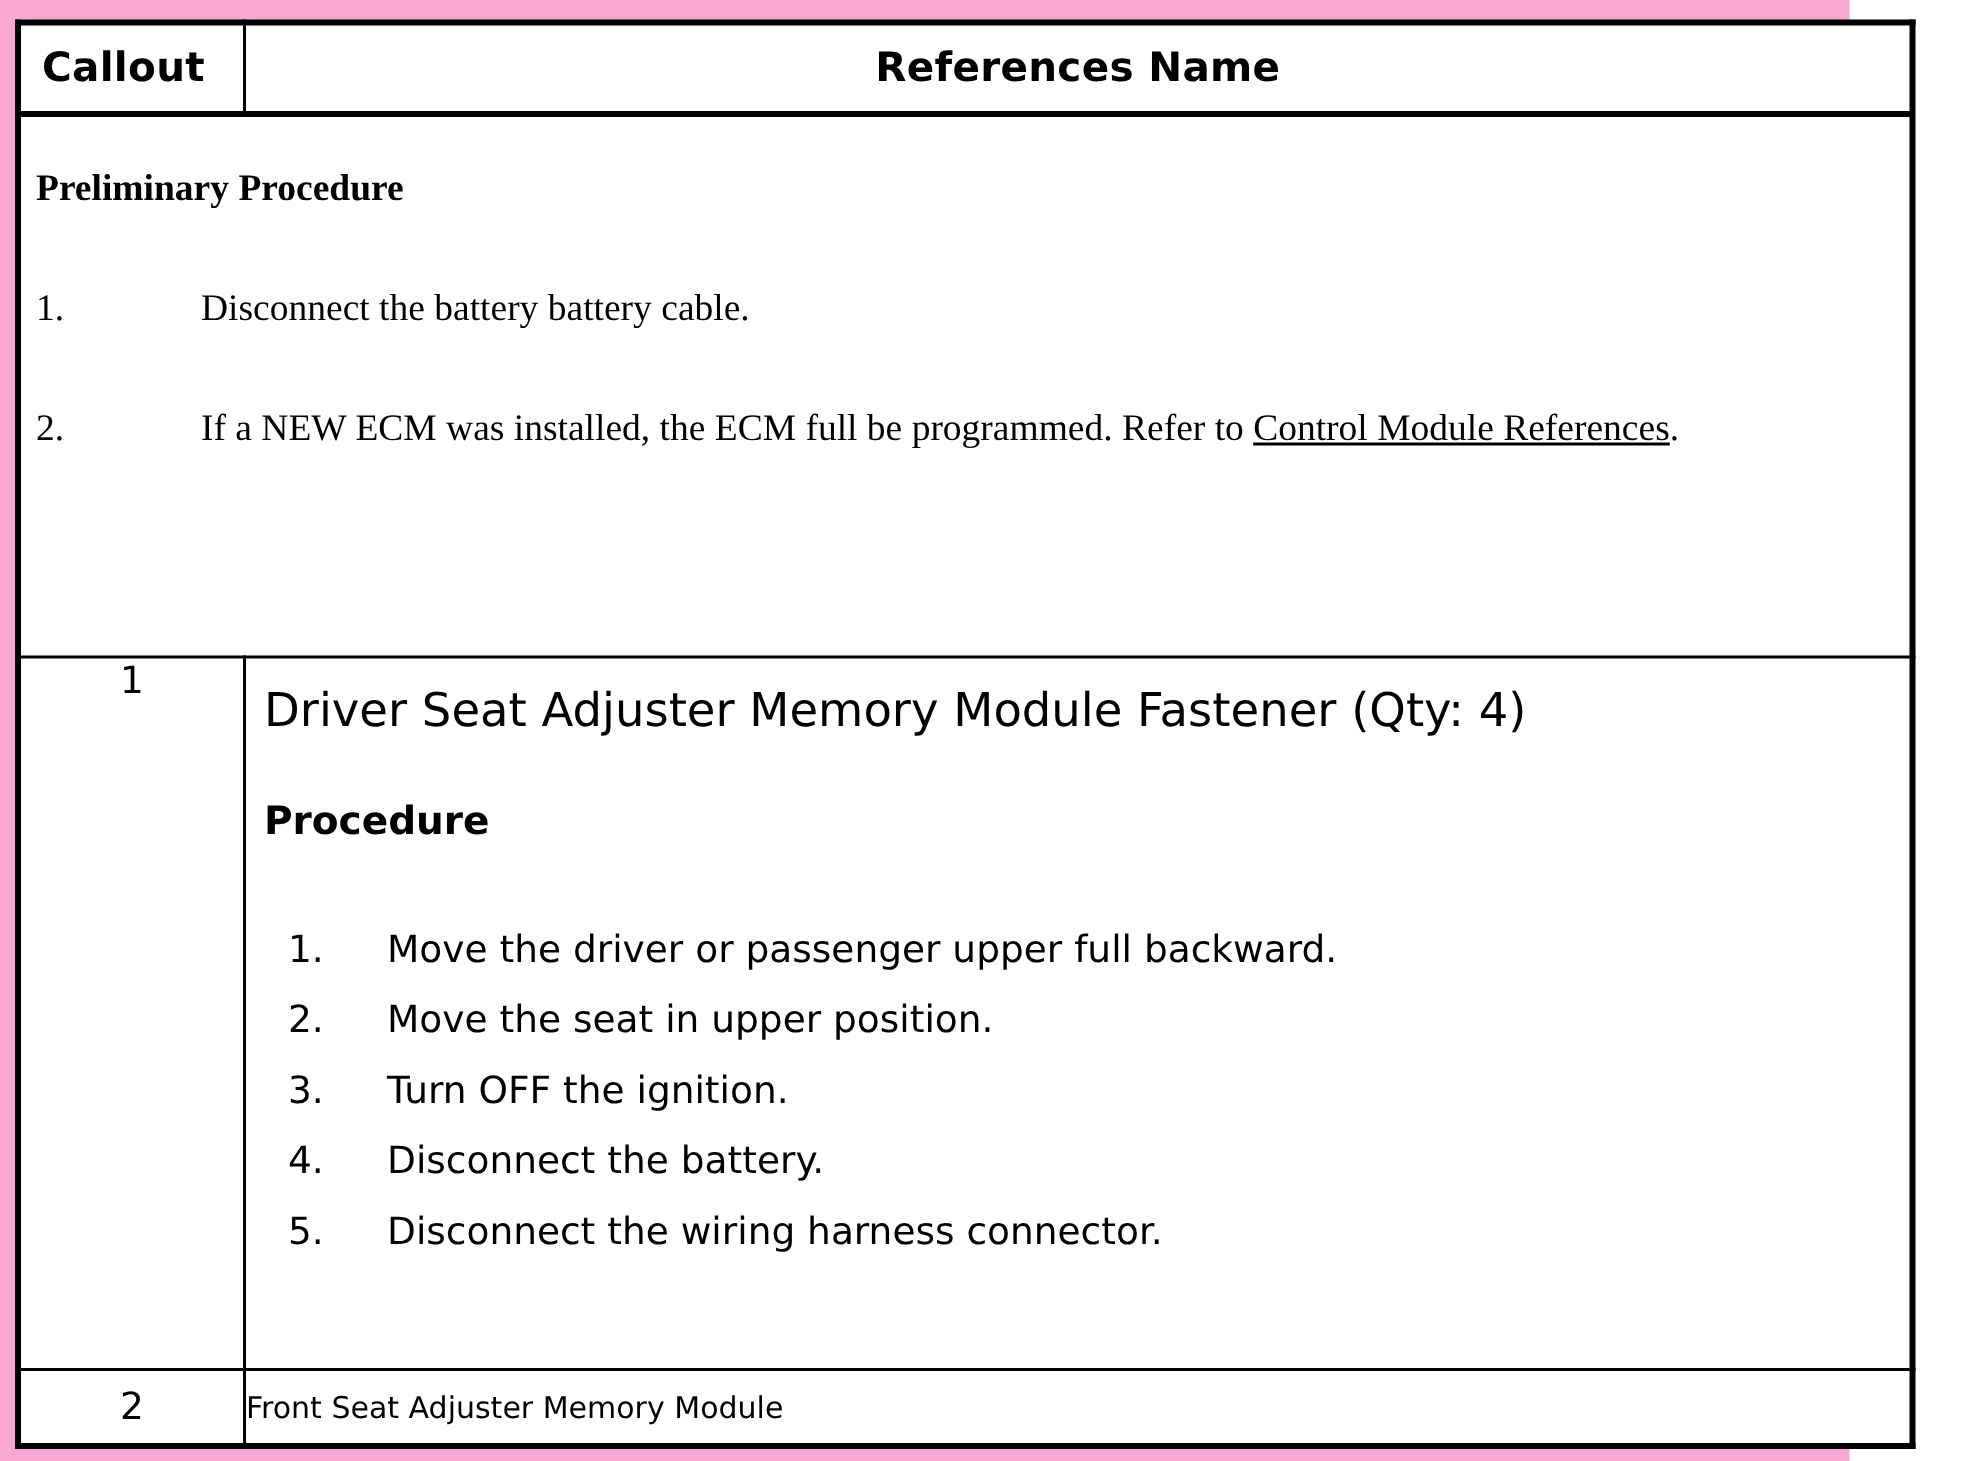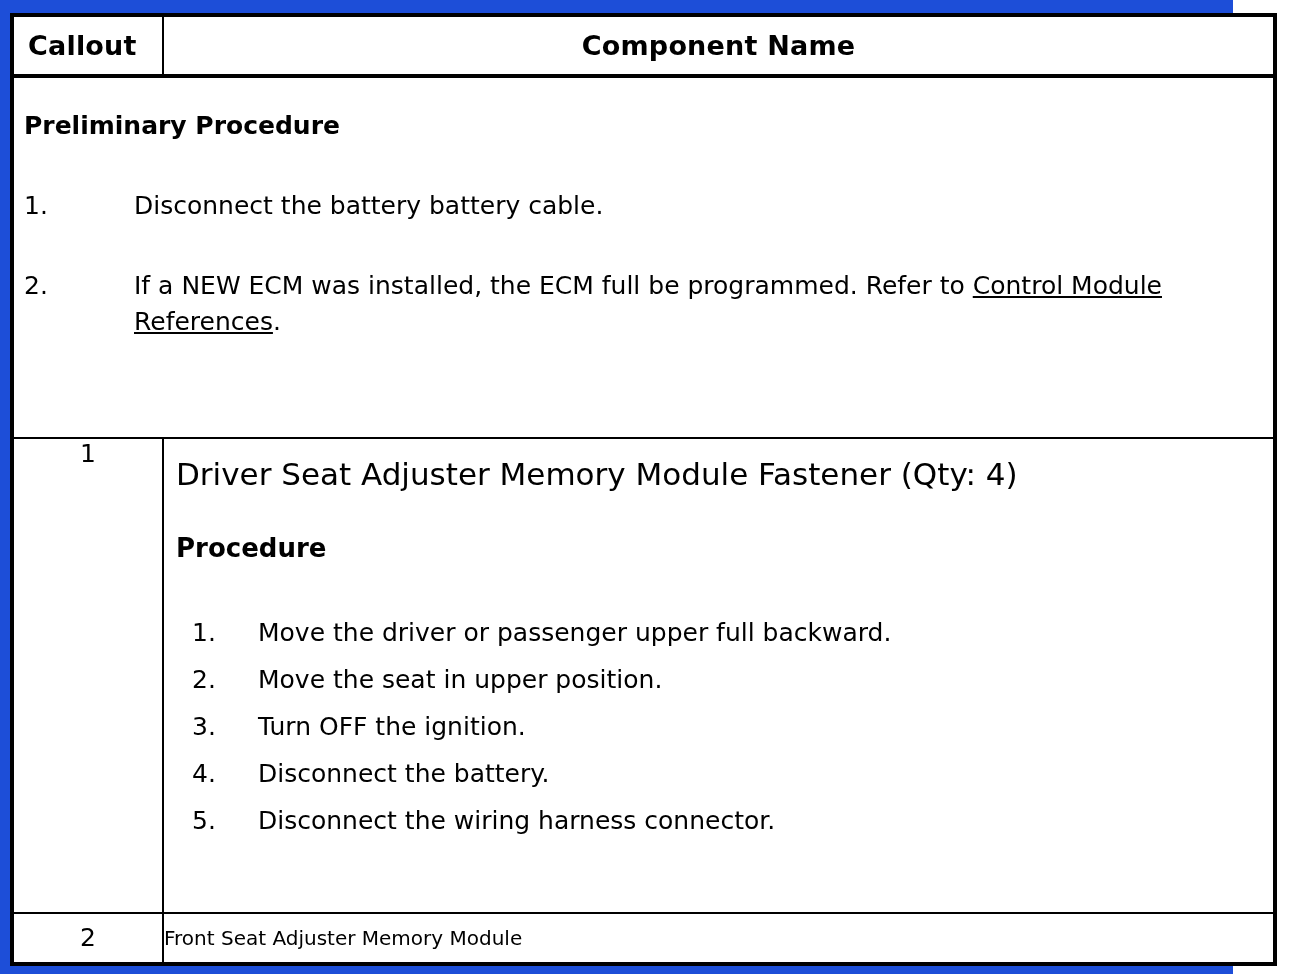--- a/index.html
+++ b/index.html
@@ -12,21 +12,21 @@
     height: 974px;
     font-family: "DejaVu Sans", sans-serif;
     color: #000000;
     overflow: hidden;
   }
 
   .page {
     position: relative;
     width: 1233px;
     height: 974px;
-    background: #1d4ed8;
+    background: #f9a8d4;
   }
 
   
   .svc-table {
     position: absolute;
     left: 10px;
     top: 13px;
     width: 1267px;
     border-collapse: collapse;
     table-layout: fixed;
@@ -59,20 +59,21 @@
     padding-left: 14px;
   }
 
   
   .prelim-cell {
     height: 359px;
     padding: 0;
   }
   .prelim-inner {
     padding: 33px 16px 0 10px;
+    font-family: Liberation Serif, serif;
   }
   .prelim-title {
     font-size: 25px;
     font-weight: bold;
     line-height: 30px;
     margin: 0 0 47px 0;
   }
   .prelim-list {
     margin: 0;
     padding: 0;
@@ -164,21 +165,21 @@
 
   <table class="svc-table">
     <colgroup>
       <col class="c-callout">
       <col class="c-name">
     </colgroup>
 
     <thead>
       <tr class="hdr-row">
         <th class="hdr-cell left">Callout</th>
-        <th class="hdr-cell">Component Name</th>
+        <th class="hdr-cell">References Name</th>
       </tr>
     </thead>
 
     <tbody>
 
       <tr>
         <td class="prelim-cell" colspan="2">
           <div class="prelim-inner">
             <div class="prelim-title">Preliminary Procedure</div>
 

